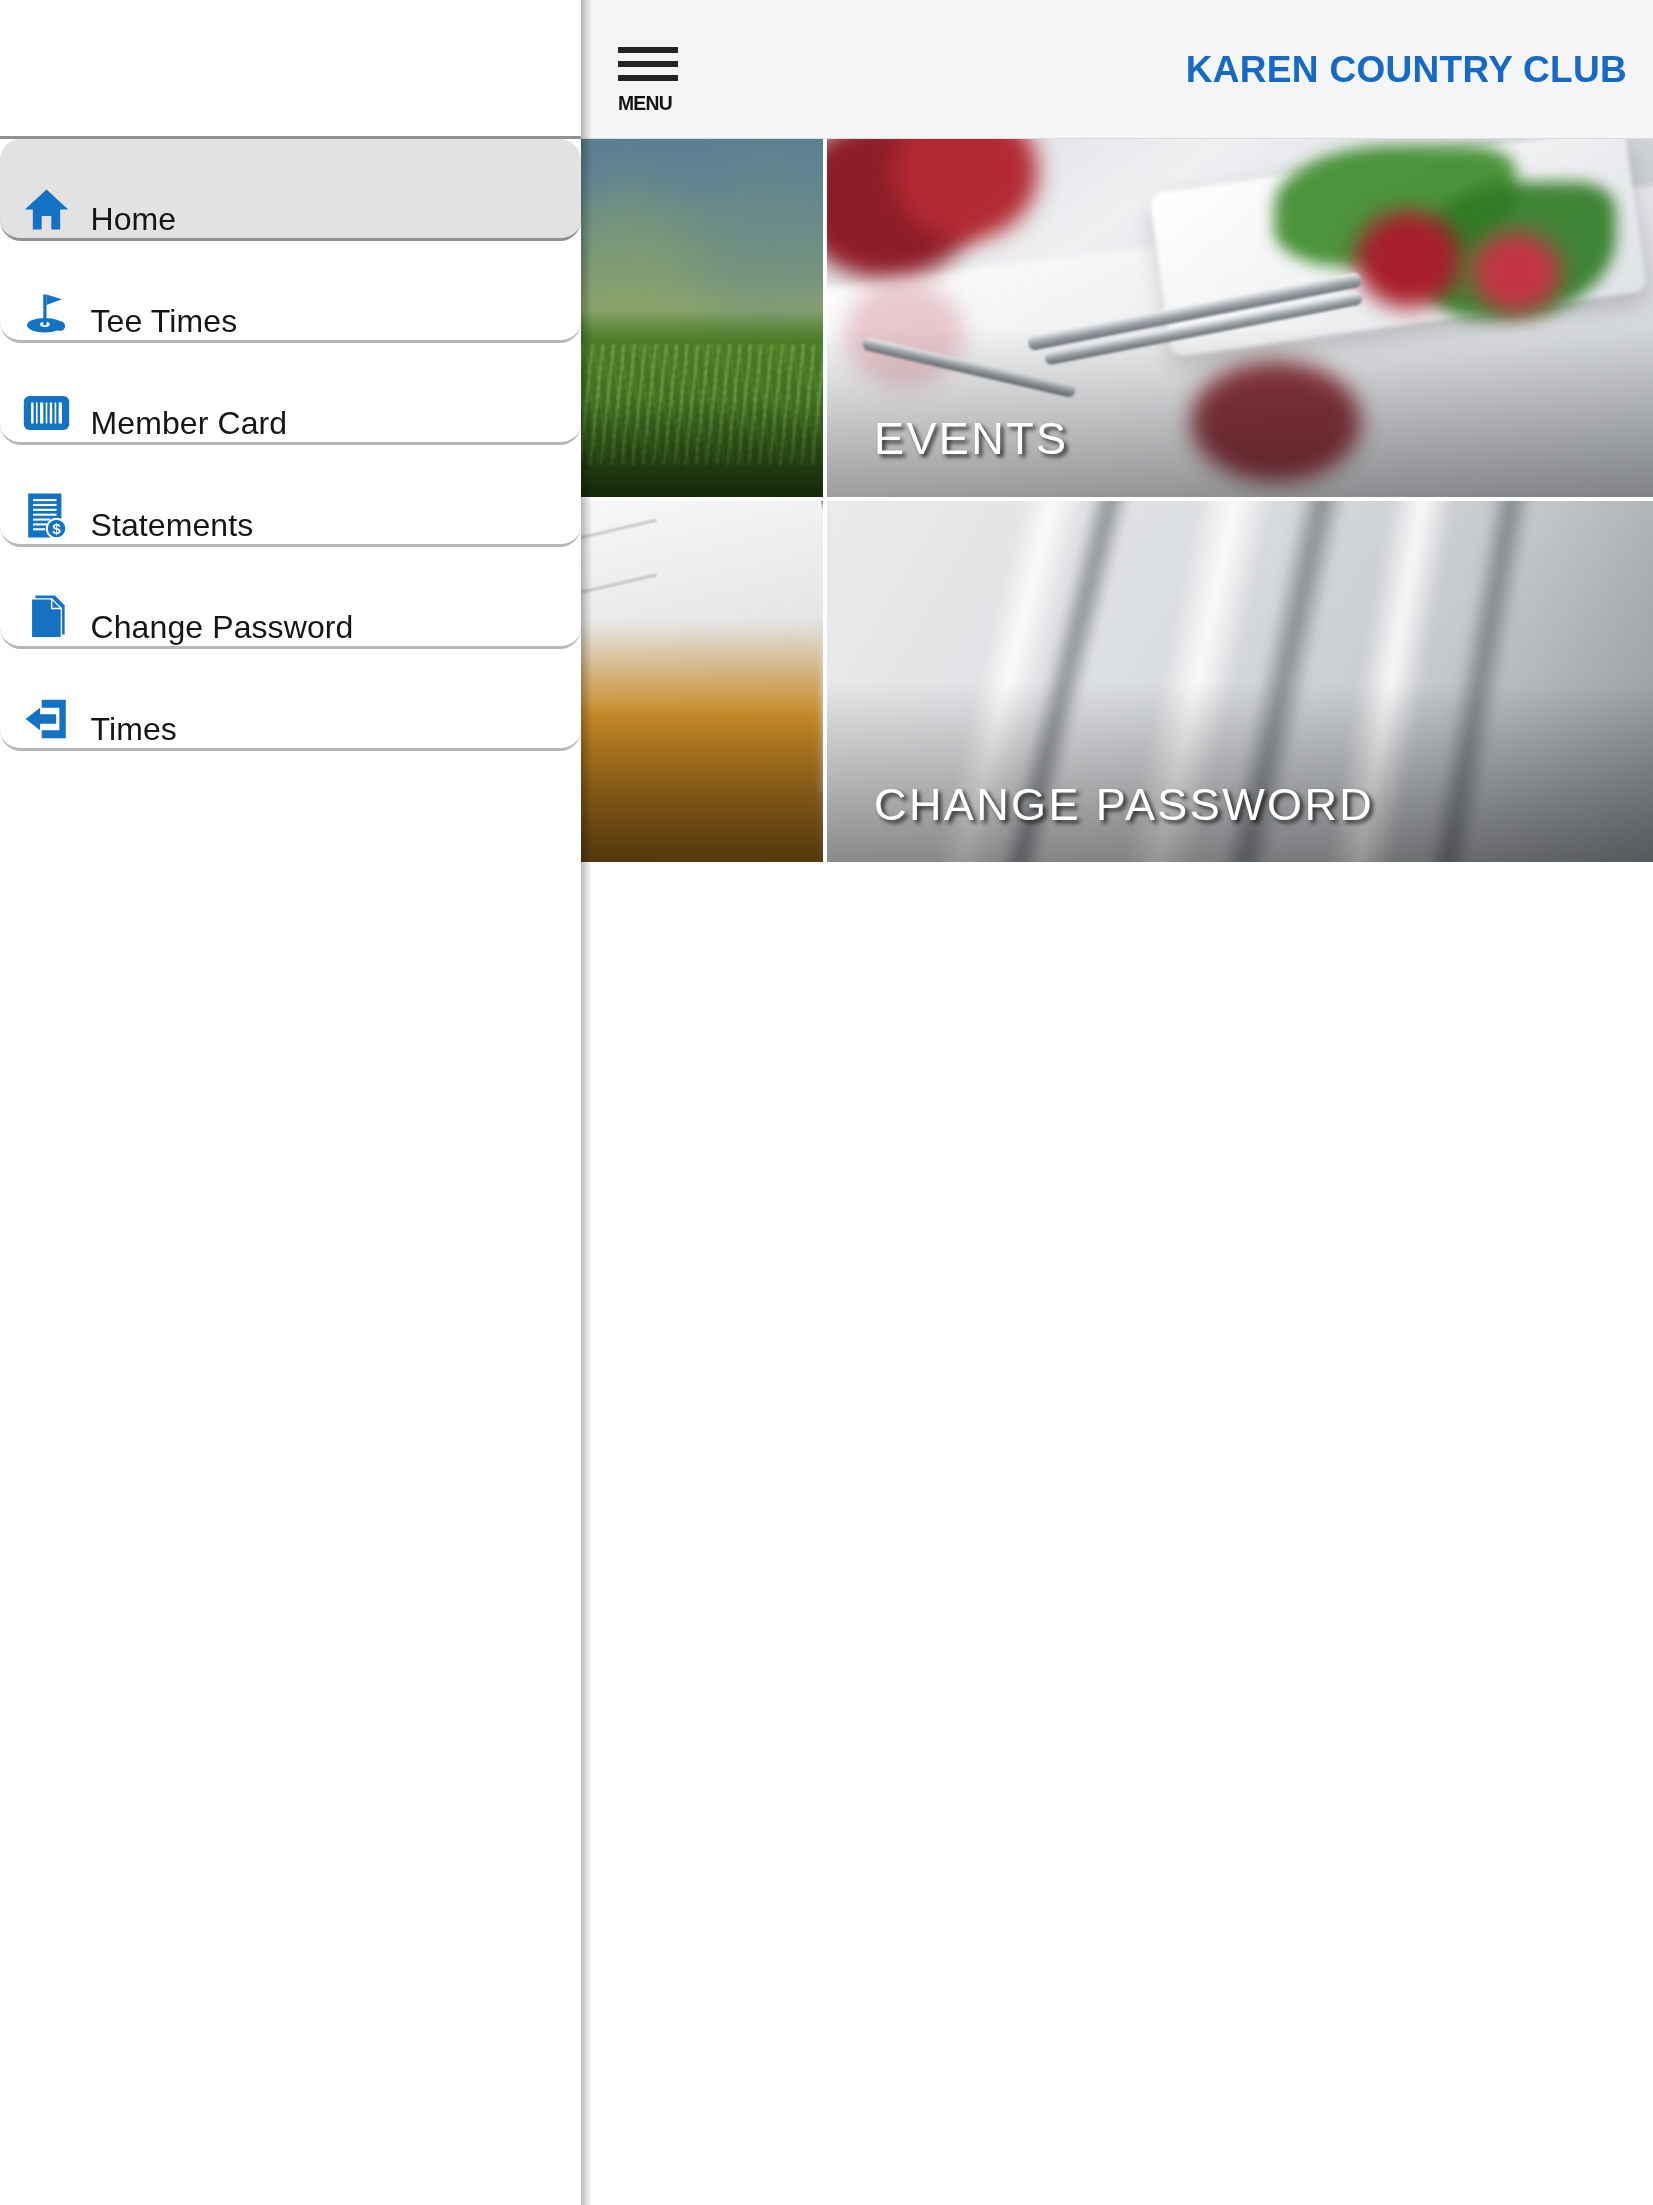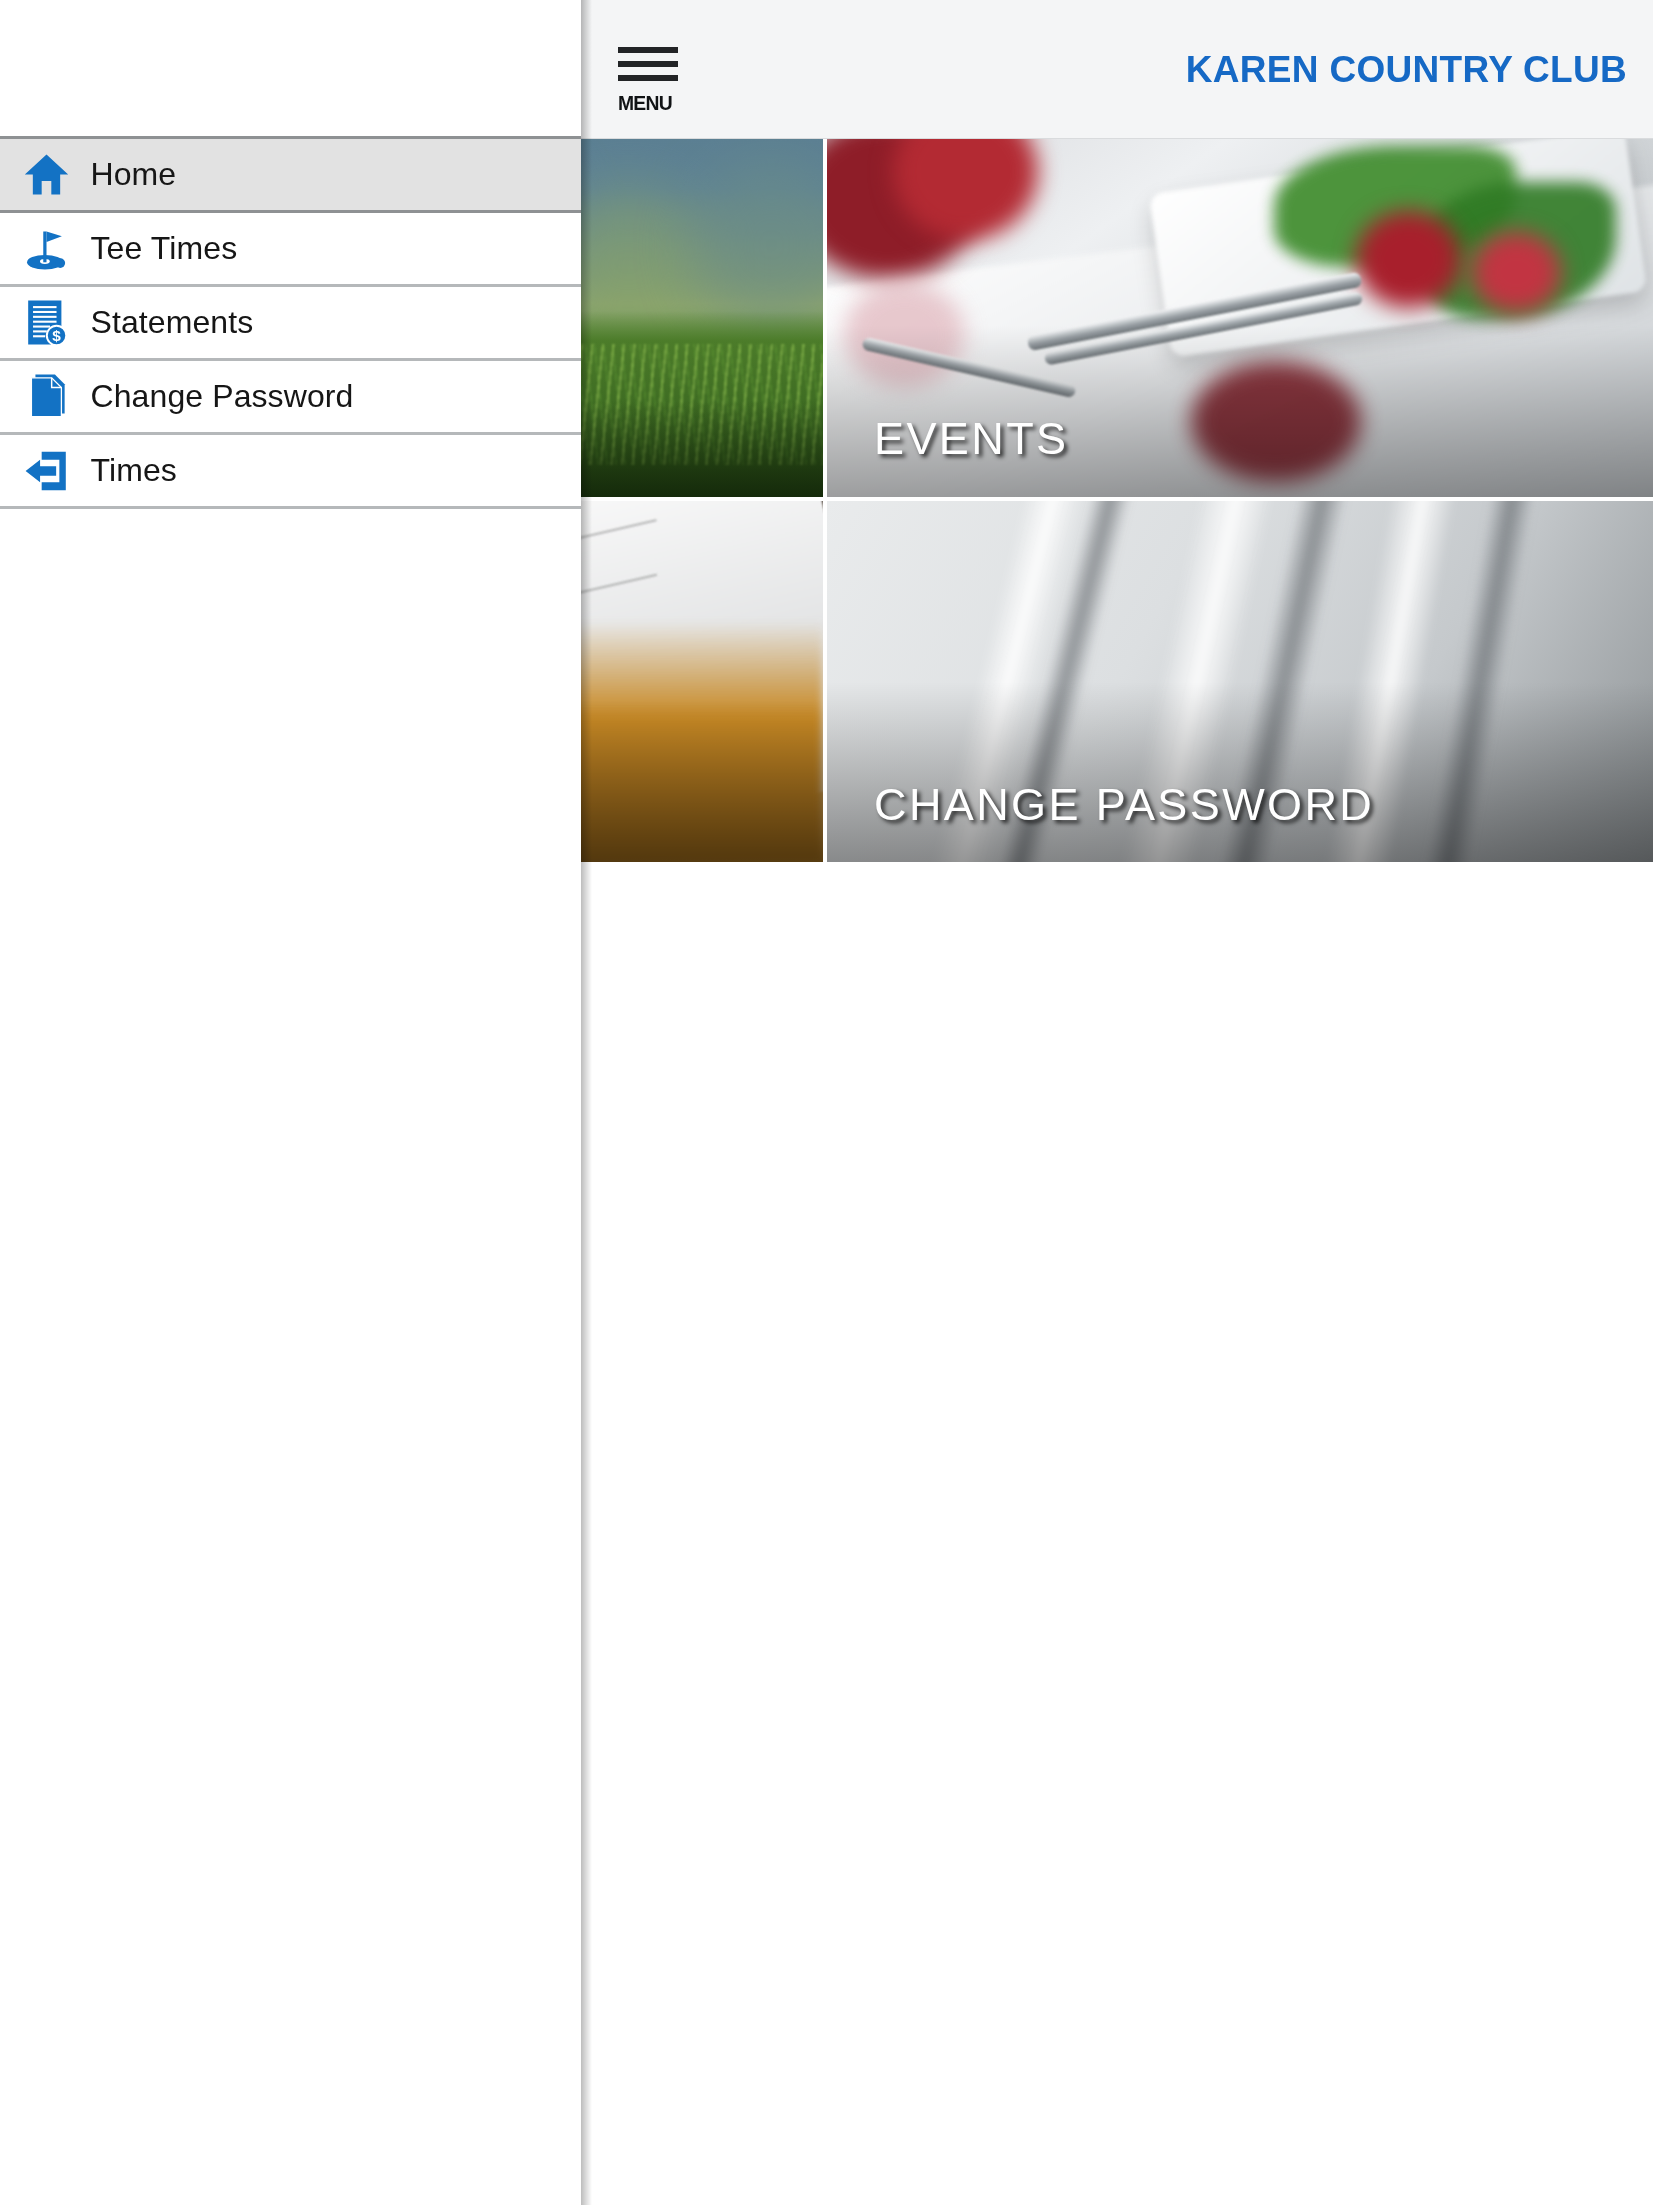--- a/index.html
+++ b/index.html
@@ -19,26 +19,27 @@
     width:581px; height:2205px;
     background:#ffffff;
     z-index:30;
   }
   #sidebar-top-spacer {
     height:139px; background:#ffffff;
     border-bottom:3.2px solid #8e9193;
   }
   .nav-item {
     position:relative;
-    height:74px;
-    display:flex; align-items:center;
+    height:102px;
+    display:flex; align-items:flex-end;
     background:#ffffff;
     border-bottom:3.2px solid #b5b8ba;
     padding-left:14.5px;
     cursor:pointer;
+    border-radius:21px;
   }
   .nav-item.active { background:#e2e2e2; border-bottom-color:#8e9193; }
   .nav-icon {
     width:63px; min-width:63px; height:58px;
     display:flex; align-items:center; justify-content:center;
   }
   .nav-icon svg { display:block; }
   .nav-label {
     font-size:32px;
     color:#161616;
@@ -373,20 +374,37 @@
           <ellipse cx="27" cy="46" rx="22" ry="9" fill="#1372c4"></ellipse>
           <ellipse cx="27" cy="45" rx="6" ry="3" fill="#ffffff"></ellipse>
           <rect x="25" y="8" width="4" height="38" fill="#1372c4"></rect>
           <path d="M29 8 L48 14 L29 21 Z" fill="#1372c4"></path>
           <circle cx="46" cy="47" r="6" fill="#1372c4"></circle>
         </svg>
       </span>
       <span class="nav-label">Tee Times</span>
     </div>
 
+    <div class="nav-item">
+      <span class="nav-icon">
+        <svg width="47" height="36" viewBox="0 0 58 44">
+          <rect x="1" y="1" width="56" height="42" rx="7" fill="#1372c4"></rect>
+          <g fill="#ffffff">
+            <rect x="10" y="9" width="3" height="26"></rect>
+            <rect x="16" y="9" width="2" height="26"></rect>
+            <rect x="21" y="9" width="4" height="26"></rect>
+            <rect x="28" y="9" width="2" height="26"></rect>
+            <rect x="33" y="9" width="3" height="26"></rect>
+            <rect x="39" y="9" width="2" height="26"></rect>
+            <rect x="44" y="9" width="4" height="26"></rect>
+          </g>
+        </svg>
+      </span>
+      <span class="nav-label">Member Card</span>
+    </div>
 
 
     <div class="nav-item">
       <span class="nav-icon">
         <svg width="44" height="47" viewBox="0 0 54 58">
           <path d="M5 2 H46 V44 L33 56 H5 Z" fill="#1372c4"></path>
           <g stroke="#ffffff" stroke-width="2.6">
             <line x1="11" y1="10" x2="40" y2="10"></line>
             <line x1="11" y1="16" x2="40" y2="16"></line>
             <line x1="11" y1="22" x2="40" y2="22"></line>

